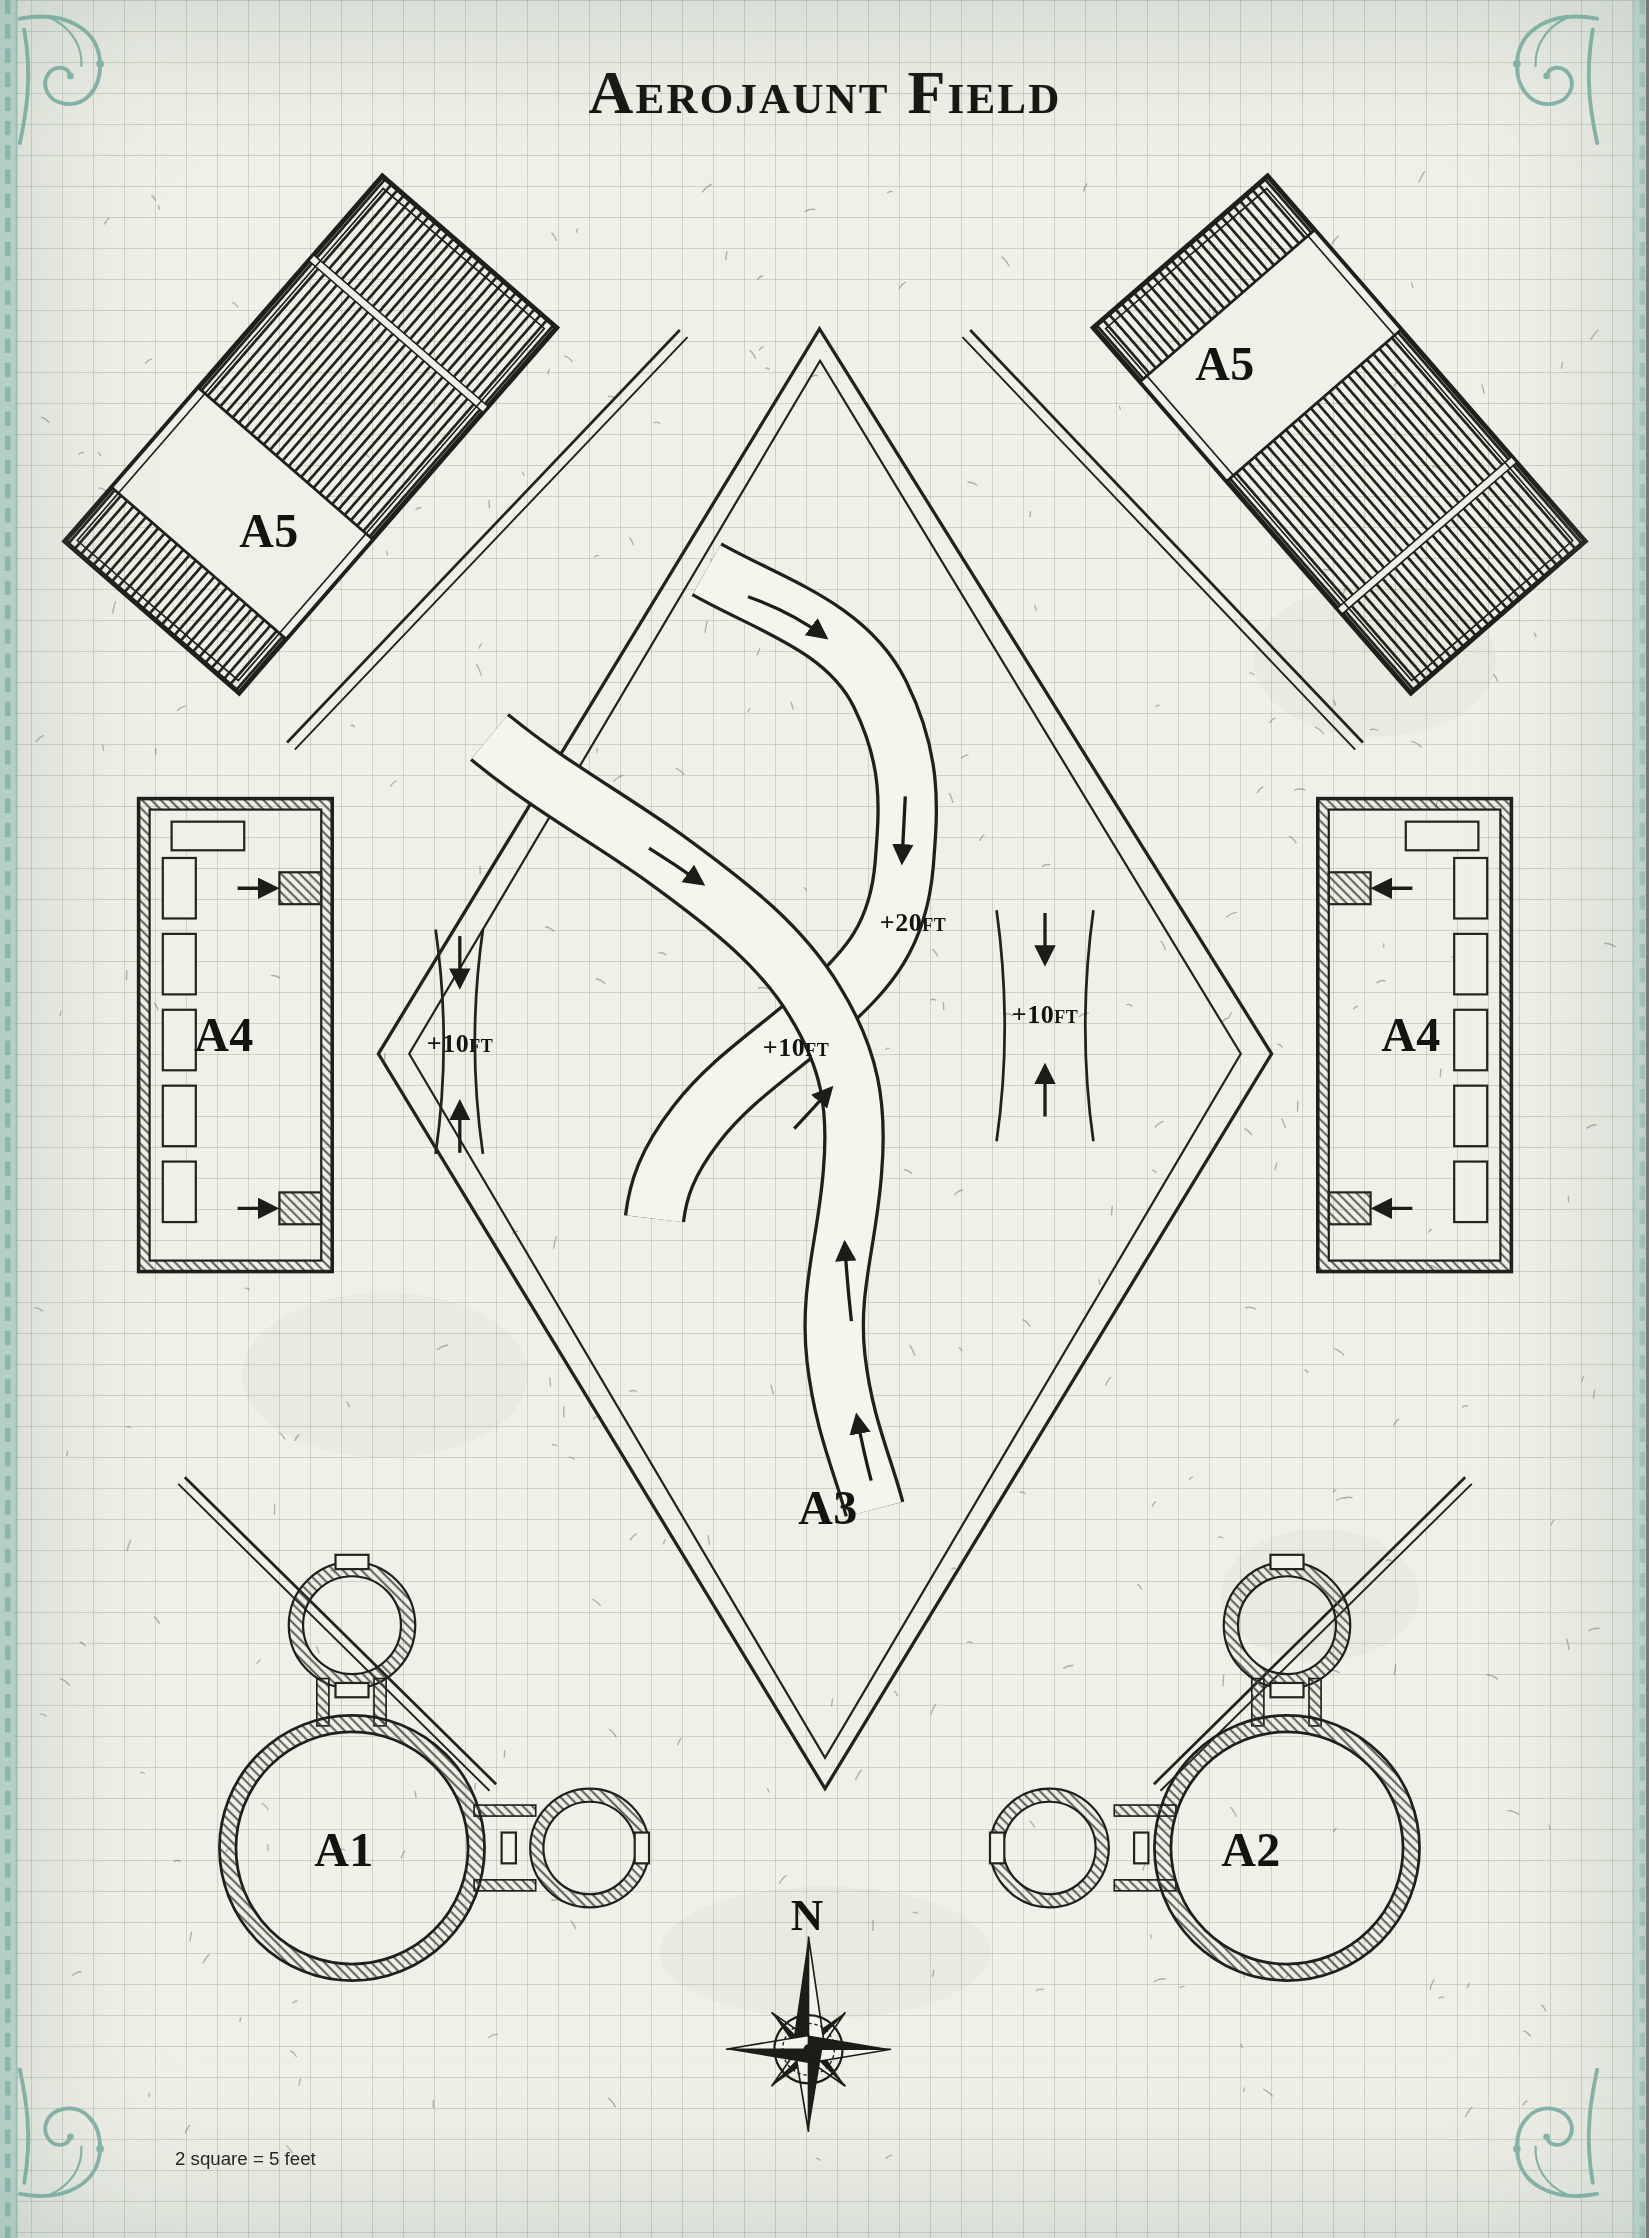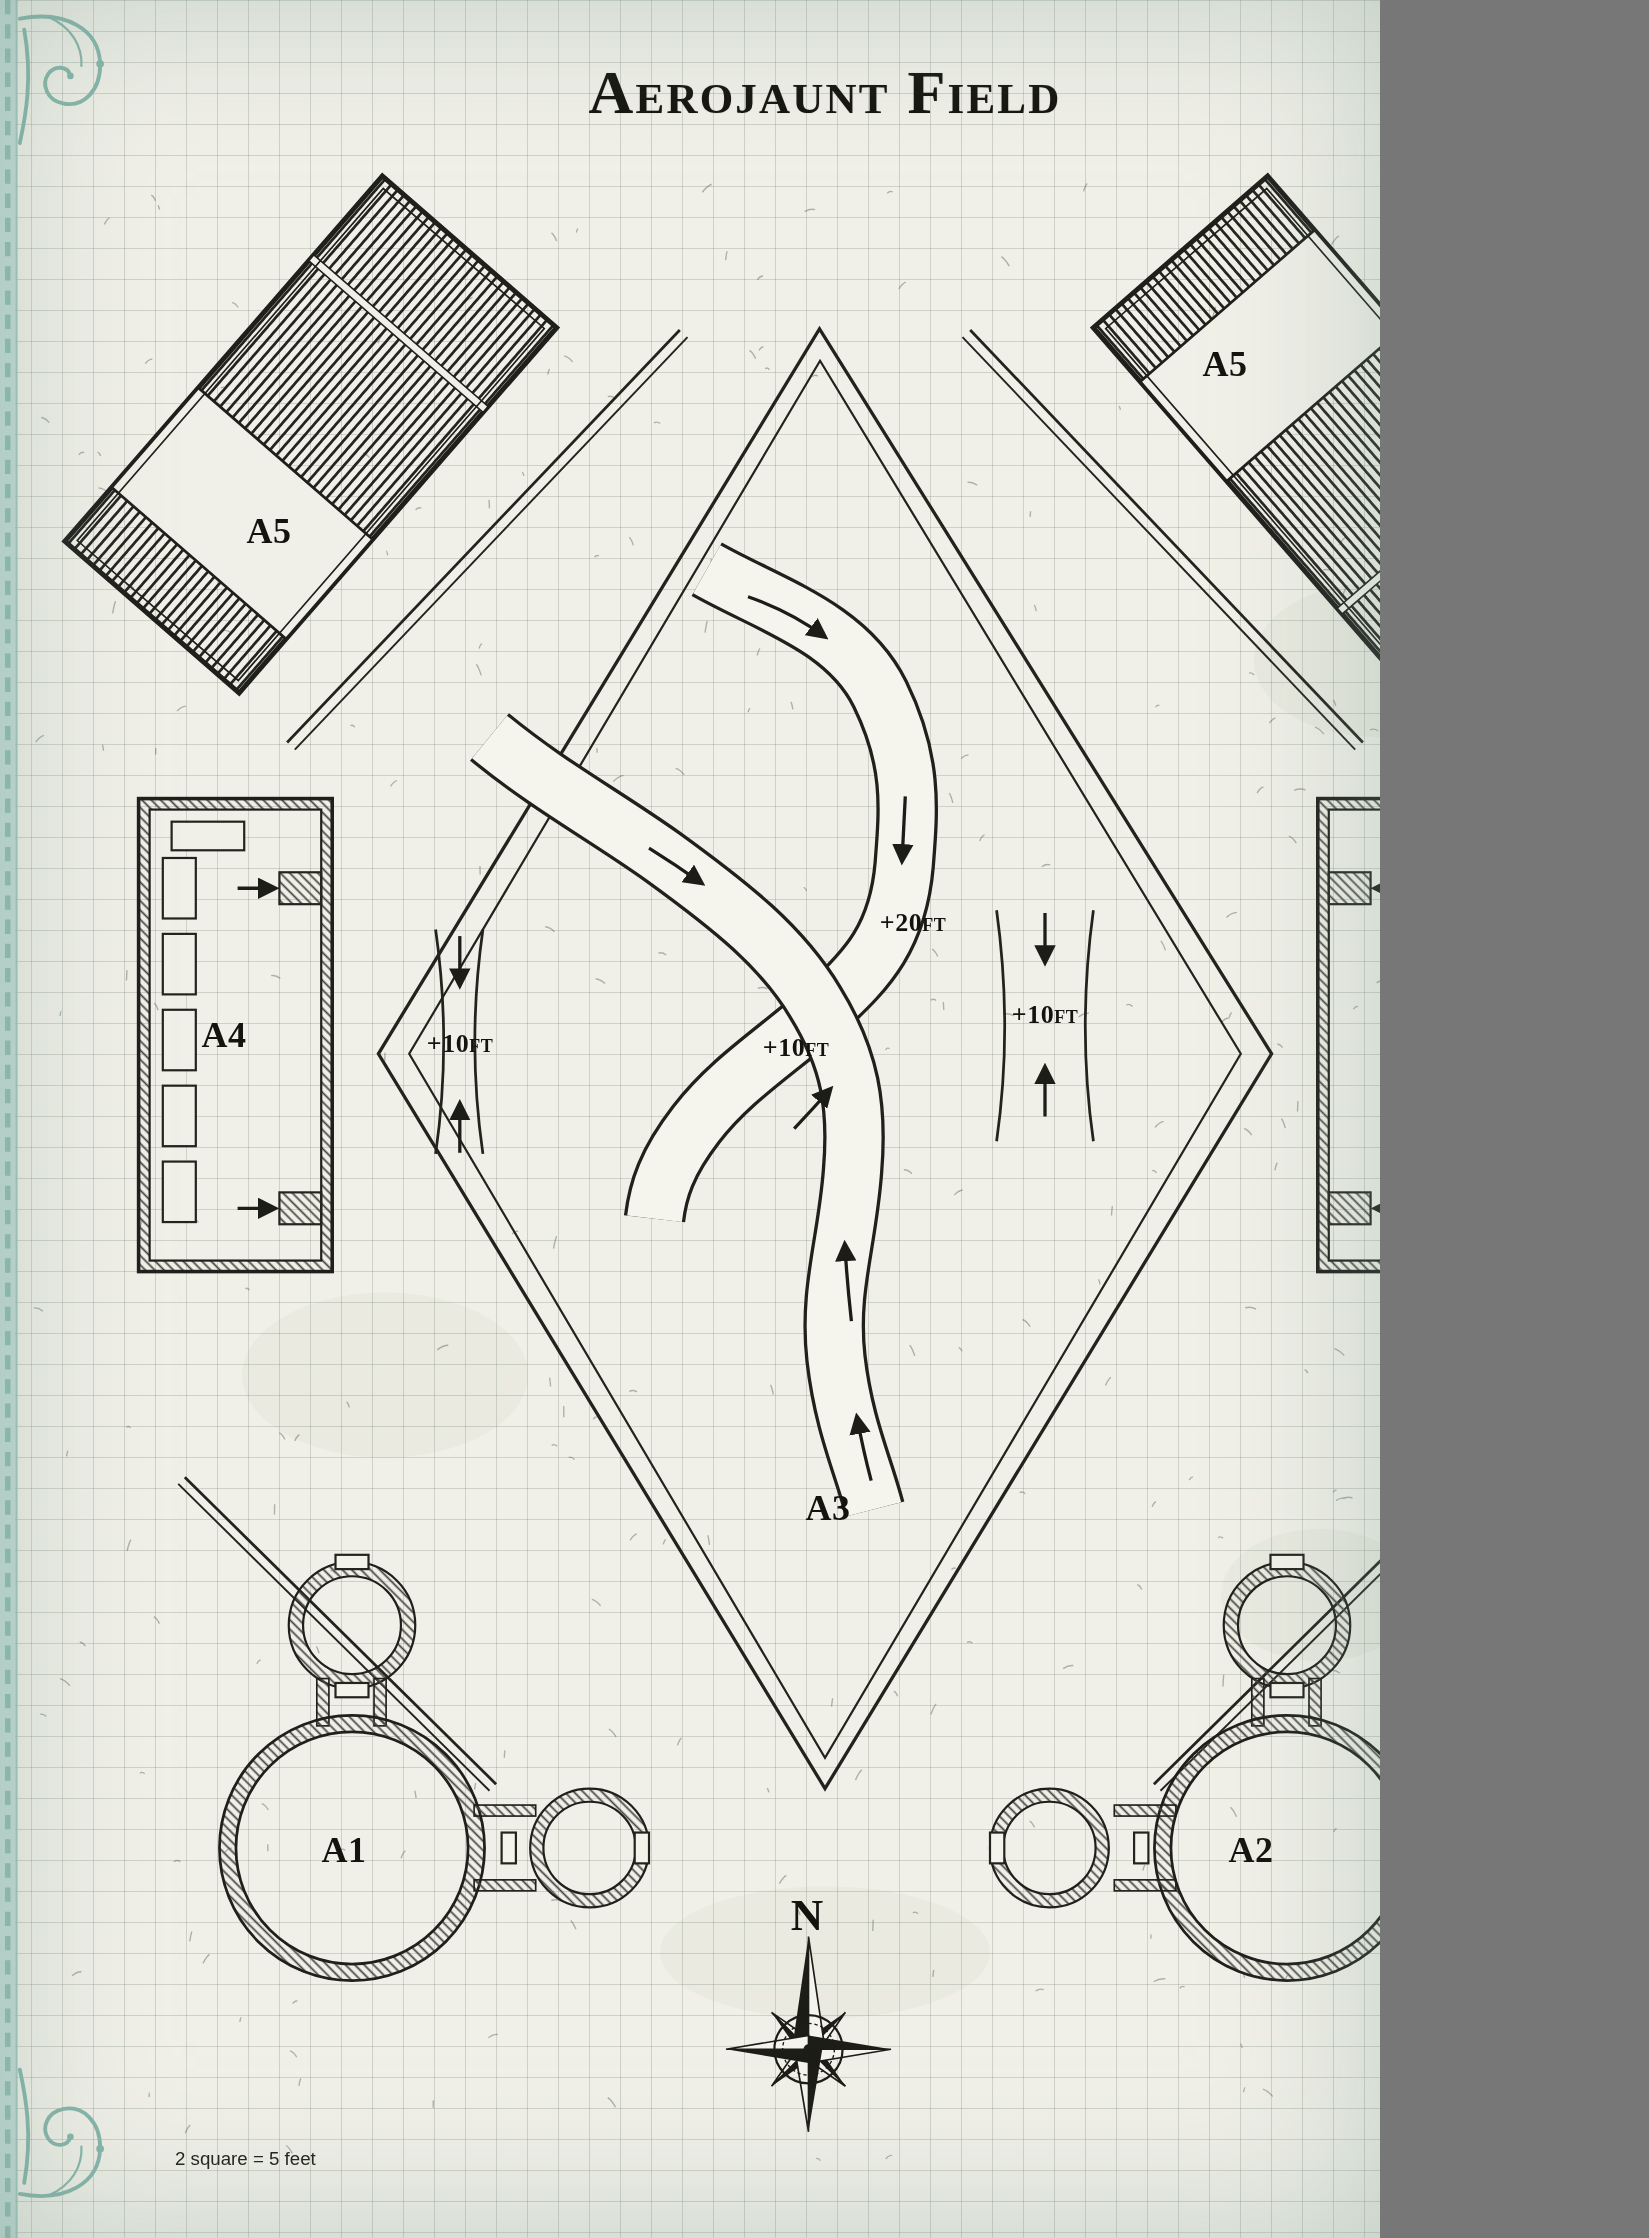--- a/index.html
+++ b/index.html
@@ -1,36 +1,36 @@
 <!DOCTYPE html>
 <html style="font-size:8.8px"><head>
 <meta charset="utf-8">
 <style>
   *{box-sizing:border-box}
   html,body{margin:0;padding:0;background:#777}
   .page{
-    position:relative;width:1380px;height:2239px;overflow:hidden;
+    position:relative;width:1646px;height:2239px;overflow:hidden;
     background-color:#f1f0e8;
     font-family:"Liberation Serif",serif;
   }
   .gridpaper{
     position:absolute;inset:0;
     background-image:
       linear-gradient(rgba(125,138,120,.30) 1.1px, transparent 1.1px),
       linear-gradient(90deg, rgba(125,138,120,.30) 1.1px, transparent 1.1px);
     background-size:31px 31px;
   }
   .vignette{position:absolute;inset:0;box-shadow:inset 0 0 165px rgba(125,158,146,.42);pointer-events:none}
   svg.map{position:absolute;left:0;top:0}
   .lbl{
     position:absolute;transform:translate(-50%,-50%);
     font-weight:bold;color:#14130d;white-space:nowrap;line-height:1;
   }
   .title-lbl{font-size:62px;font-variant:small-caps;letter-spacing:2.2px;text-shadow:0 0 1.1px rgba(20,20,10,.25)}
-  .area-lbl{font-size:36px;letter-spacing:0.5px}
+  .area-lbl{font-size:48px;letter-spacing:0.5px}
   .wind-lbl{font-size:26px;font-variant:small-caps;letter-spacing:0.5px}
   .north-lbl{font-size:45px}
   .scale-lbl{
     position:absolute;left:175px;top:2148px;transform:none;
     font-family:"Liberation Sans",sans-serif;font-size:18.7px;font-weight:normal;color:#21201a;
   }
 </style>
 </head>
 <body>
 

